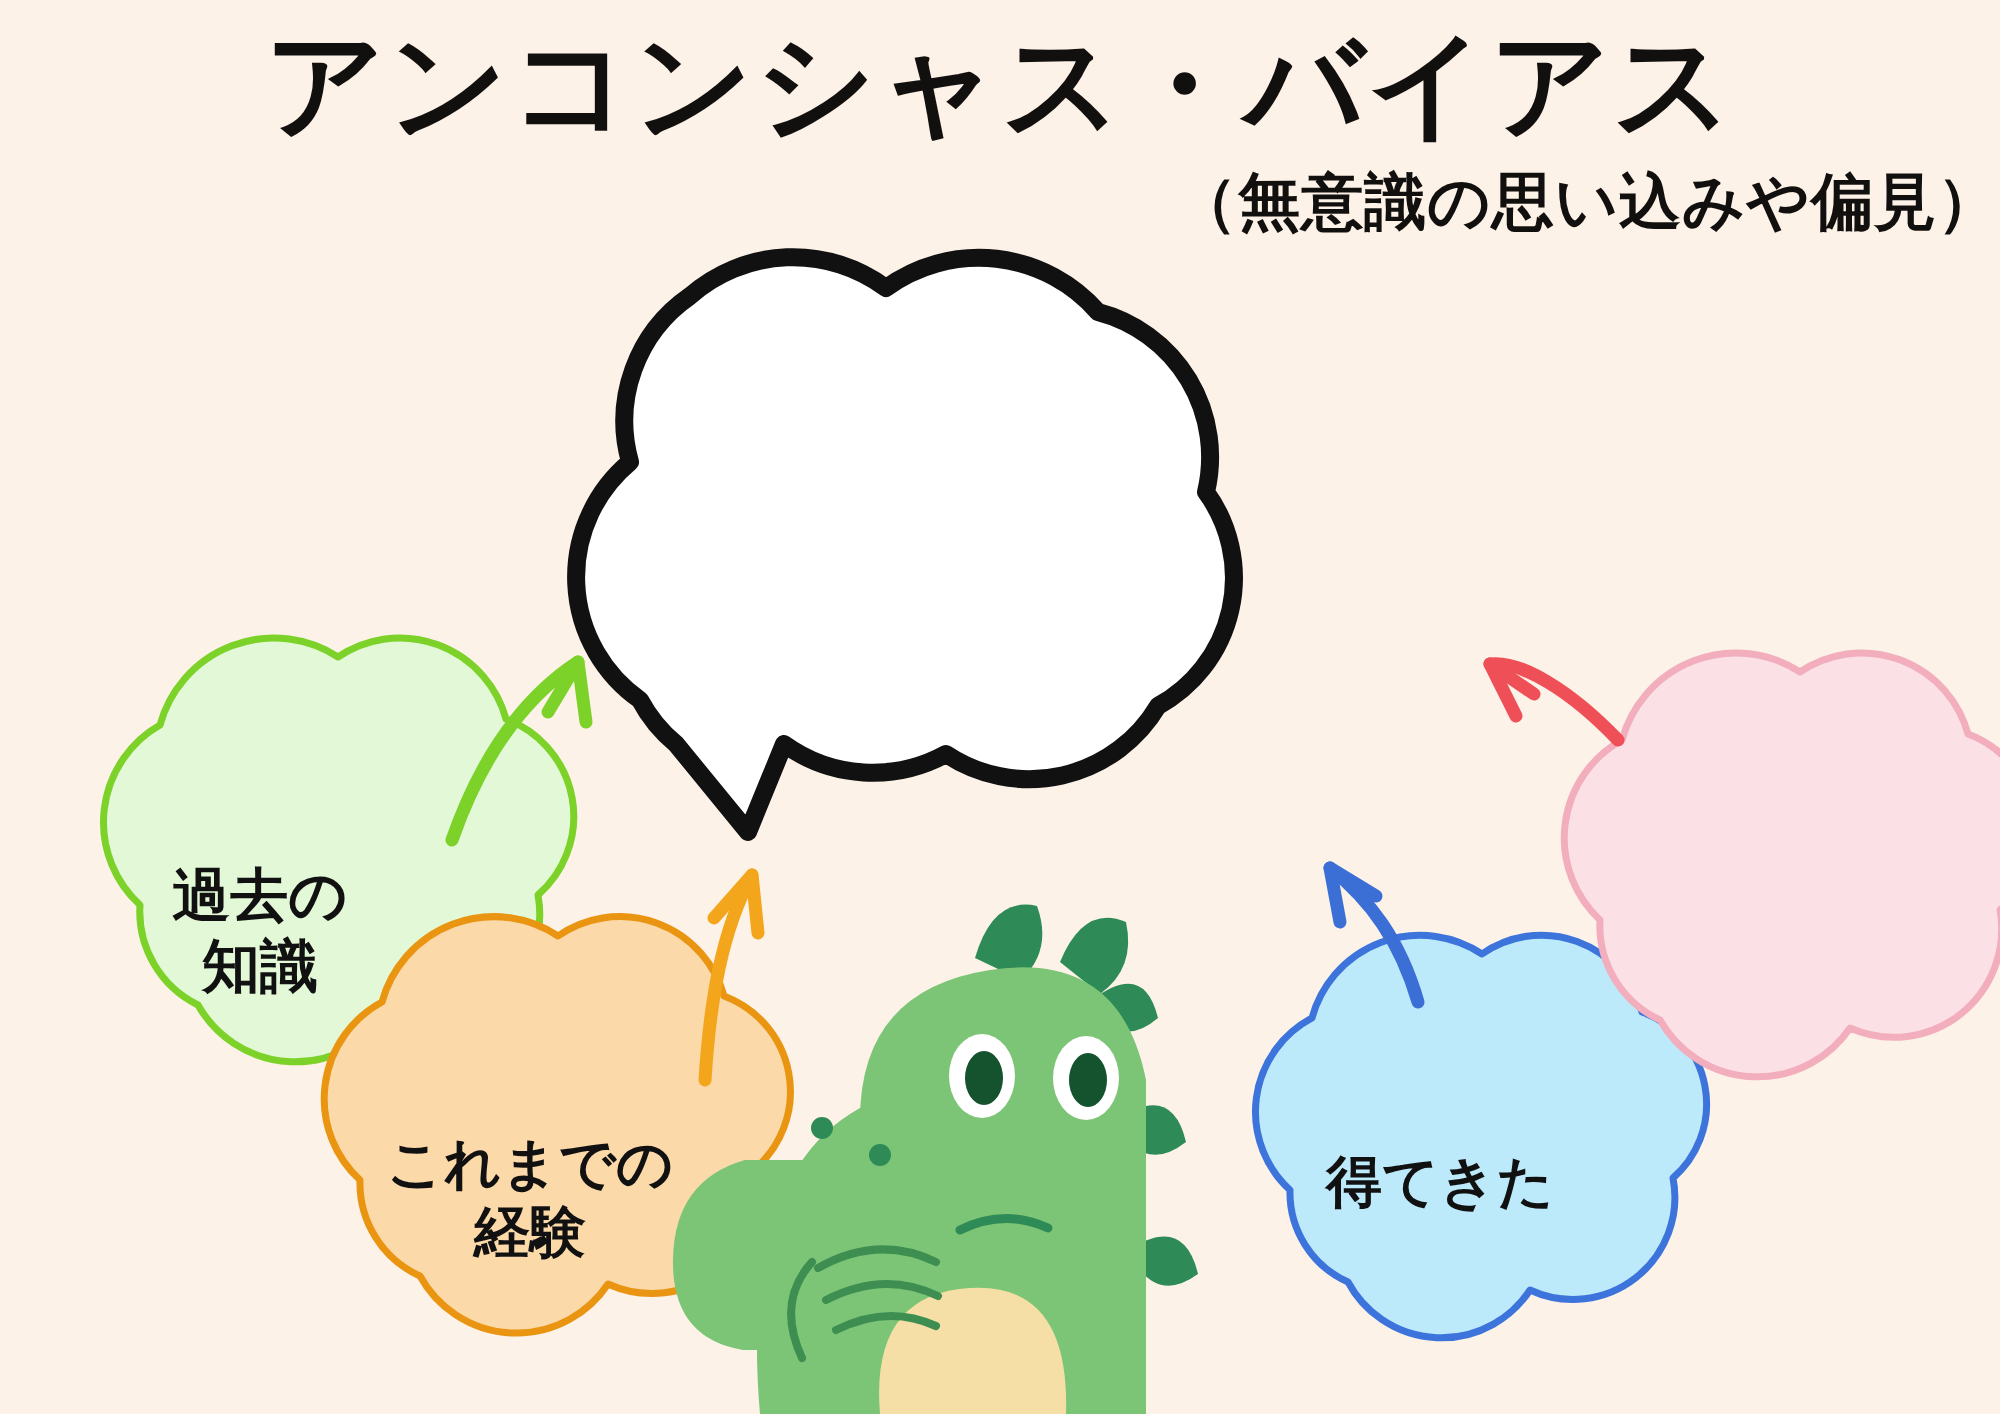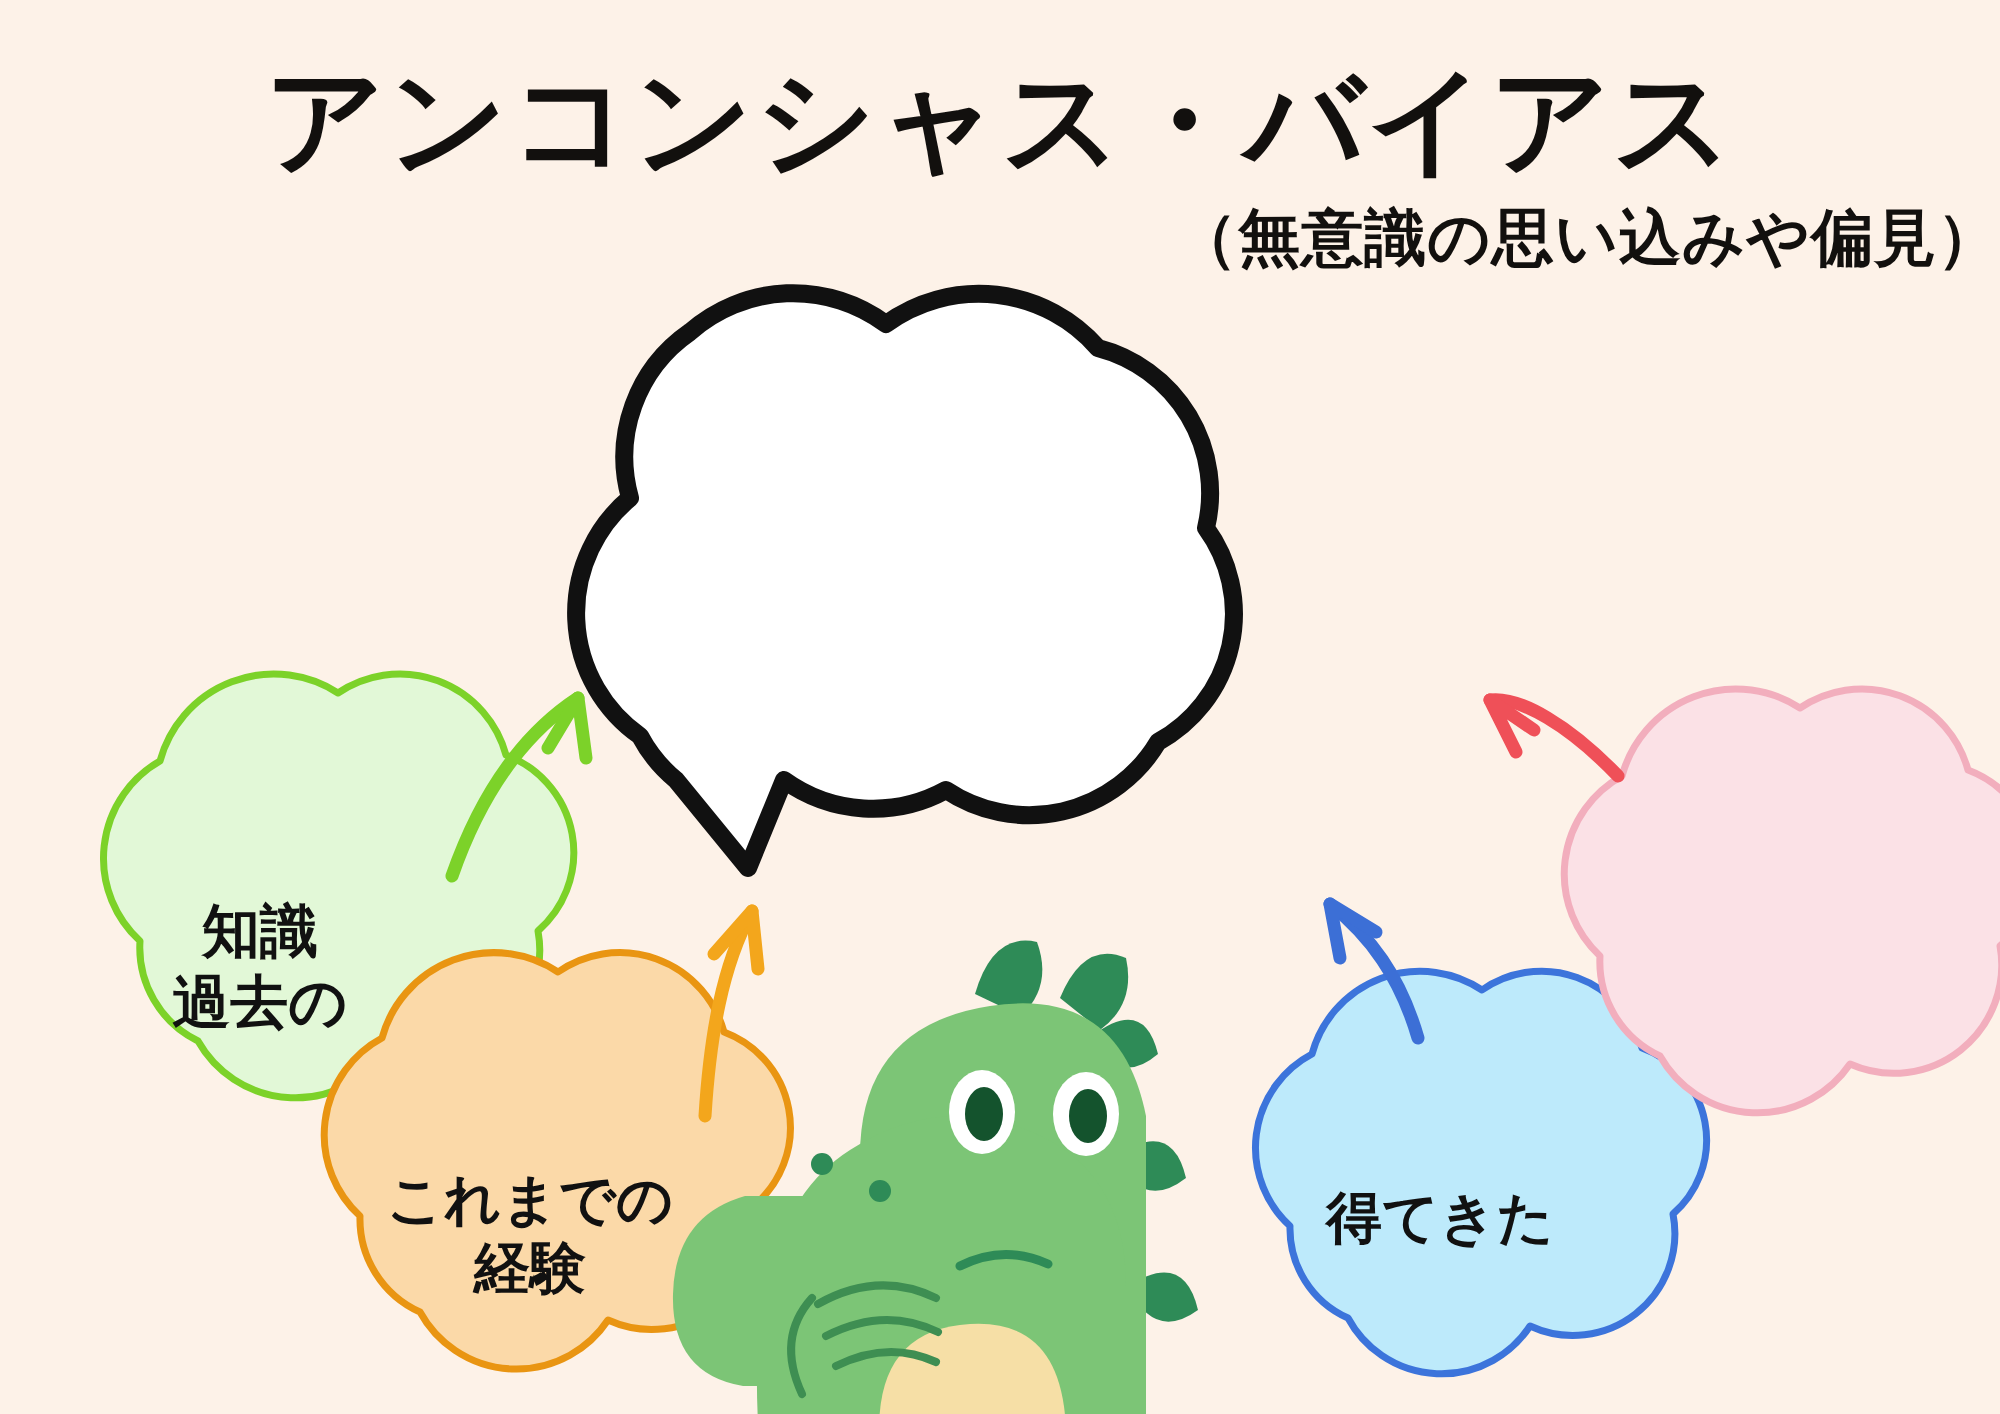--- a/index.html
+++ b/index.html
@@ -2,21 +2,21 @@
 <html><head>
 <meta charset="utf-8">
 <style>
   html,body{margin:0;padding:0;}
   body{
     width:2000px;height:1414px;overflow:hidden;
     background:#FDF2E8;
     font-family:"DejaVu Sans","Liberation Sans",sans-serif;
     position:relative;
   }
-  .stage{position:absolute;left:0;top:0;width:2000px;height:1154px;margin-top:36px;}
+  .stage{position:absolute;left:0;top:0;width:2000px;height:1154px;}
 
   
   .title{
     position:absolute;left:0;top:20px;width:2000px;text-align:center;
     font-size:118px;font-weight:bold;color:#12100E;letter-spacing:2px;
     line-height:1.1;white-space:nowrap;
   }
   .subtitle{
     position:absolute;left:0;top:168px;width:2000px;text-align:right;
     font-size:62px;font-weight:bold;color:#12100E;letter-spacing:1px;
@@ -168,22 +168,22 @@
                a150 150 0 0 1 -212 48
                a152 152 0 0 1 -162 -10
                l -36 88
                l -72 -88
                a146 146 0 0 1 -36 -44 Z" fill="#FFFFFF" stroke="#111111" stroke-width="18" stroke-linejoin="round"></path>
     </g>
 
   </svg>
 
   <div class="cloudtxt t-green">
+    <div>過去の</div>
     <div>知識</div>
-    <div>過去の</div>
   </div>
 
   <div class="cloudtxt t-orange">
     <div>これまでの</div>
     <div>経験</div>
   </div>
 
   <div class="cloudtxt t-blue">
     <div>得てきた</div>
   </div>

